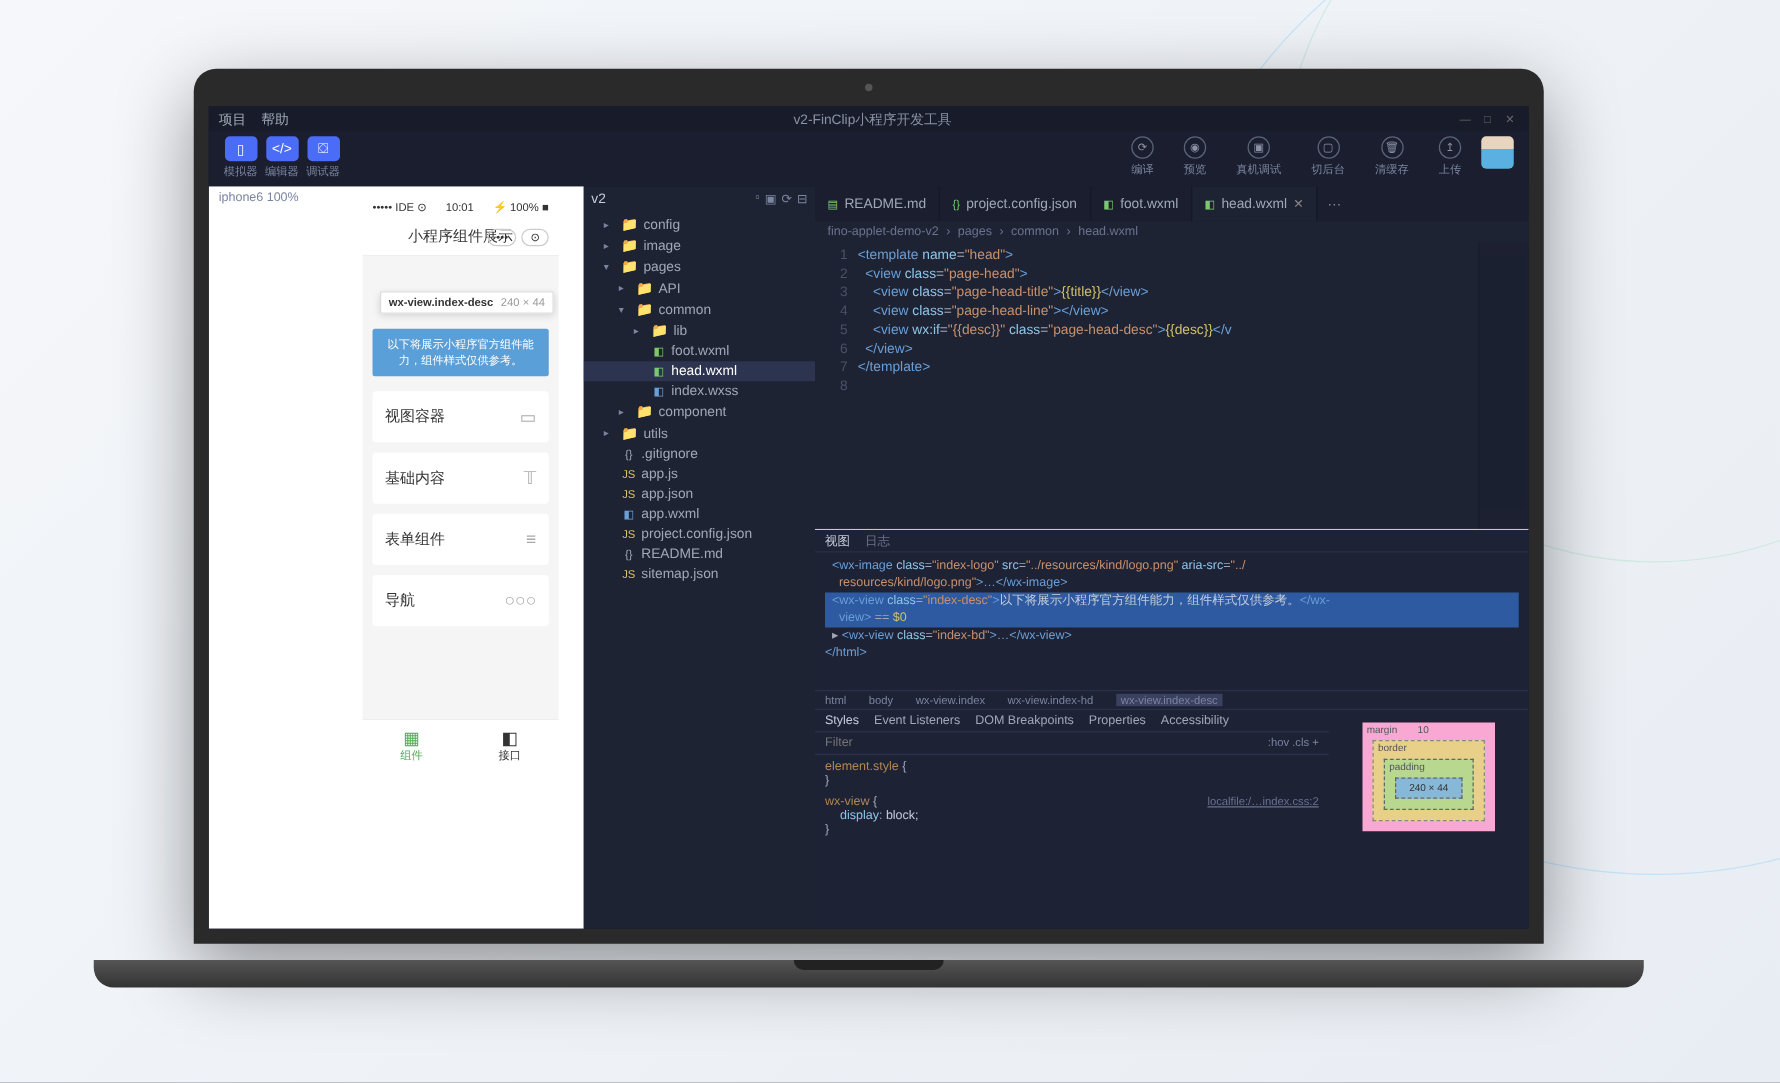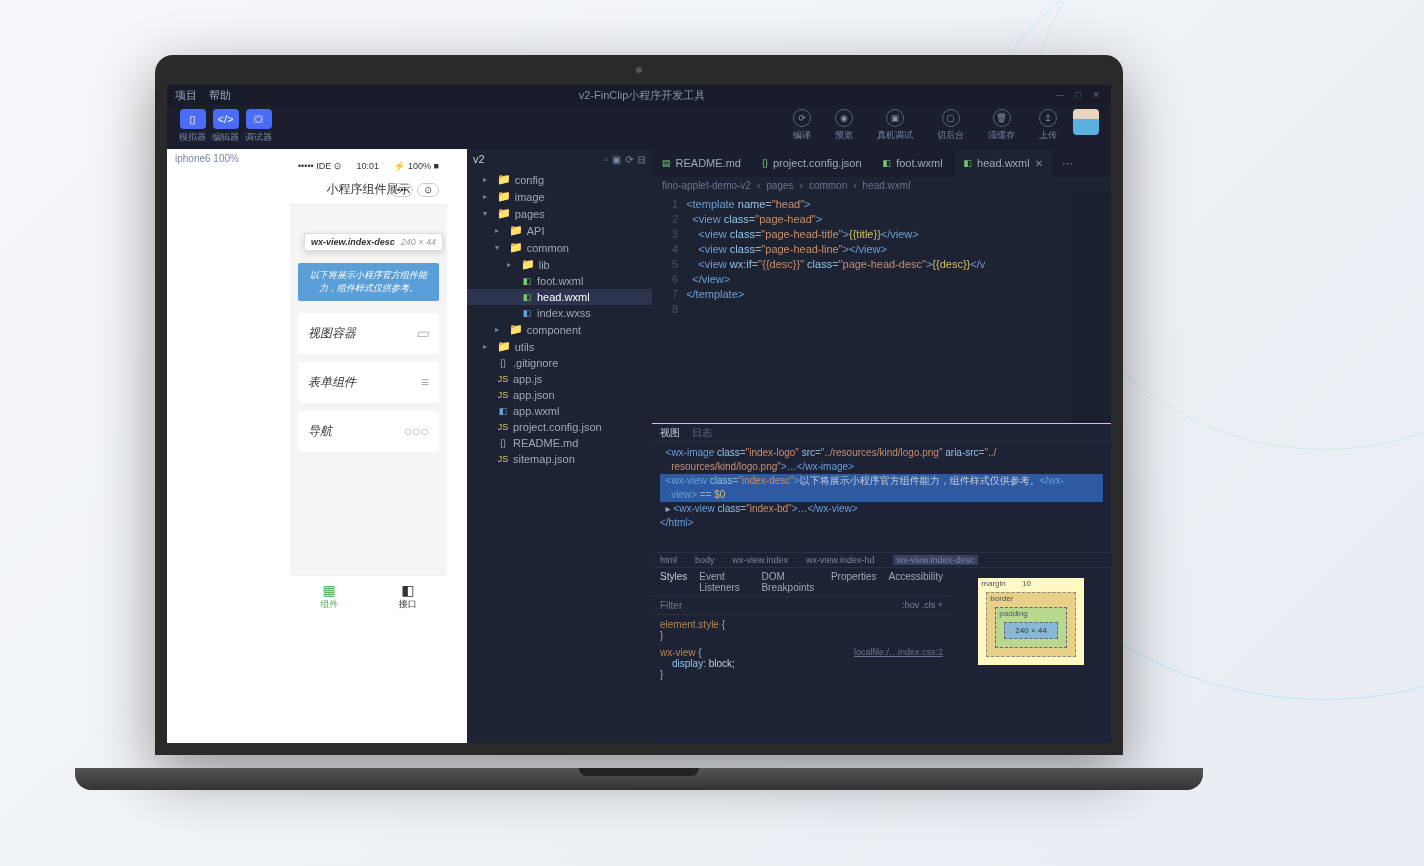--- a/index.html
+++ b/index.html
@@ -1,21 +1,21 @@
 <!DOCTYPE html>
 <html><head>
 <meta charset="utf-8">
 <style>
 * { margin: 0; padding: 0; box-sizing: border-box; font-family: -apple-system, "PingFang SC", "Microsoft YaHei", sans-serif; }
 body { background: linear-gradient(135deg, #f5f7fa 0%, #e8edf3 100%); width: 1424px; height: 866px; position: relative; overflow: hidden; }
 .bg-curve { position: absolute; border-radius: 50%; border: 2px solid; }
 .curve1 { width: 800px; height: 800px; border-color: rgba(100,200,255,0.3); right: -300px; top: -100px; border-width: 1px; }
 .curve2 { width: 600px; height: 600px; border-color: rgba(150,220,180,0.3); right: -200px; top: -150px; border-width: 1px; }
 
-.laptop { position: absolute; left: 155px; top: 55px; width: 968px; height: 720px; }
+.laptop { position: absolute; left: 155px; top: 55px; width: 1080px; height: 720px; }
 .screen-bezel { background: #2a2a2a; border-radius: 18px 18px 0 0; padding: 30px 12px 12px; height: 700px; position: relative; box-shadow: 0 20px 60px rgba(0,0,0,0.4); }
 .camera { position: absolute; top: 12px; left: 50%; transform: translateX(-50%); width: 6px; height: 6px; background: #555; border-radius: 50%; }
 .laptop-base { position: absolute; bottom: -15px; left: -80px; right: -80px; height: 22px; background: linear-gradient(#555,#333); border-radius: 0 0 16px 16px; }
 .notch { position: absolute; top: 0; left: 50%; transform: translateX(-50%); width: 120px; height: 8px; background: #222; border-radius: 0 0 10px 10px; }
 
 .app { background: #1a1e2e; height: 100%; width: 100%; display: flex; flex-direction: column; font-size: 11px; color: #a0a8b8; }
 .titlebar { height: 20px; display: flex; align-items: center; padding: 0 8px; background: #181c2a; }
 .menu-items { display: flex; gap: 12px; font-size: 11px; }
 .win-title { flex: 1; text-align: center; color: #8a92a5; font-size: 11px; }
 .win-controls { display: flex; gap: 4px; }
@@ -35,21 +35,21 @@
 .main { flex: 1; display: flex; overflow: hidden; }
 
 
 .sim-panel { width: 300px; background: #ffffff; display: flex; flex-direction: row; }
 .sim-header { padding: 4px 8px; font-size: 10px; color: #7a85a0; }
 .sim-phone { background: #fff; margin: 8px 20px; border-radius: 4px; flex: 1; max-height: 460px; display: flex; flex-direction: column; color: #333; overflow: hidden; padding-left: 23px; }
 .phone-status { display: flex; justify-content: space-between; padding: 4px 8px; font-size: 9px; }
 .phone-header { display: flex; align-items: center; justify-content: center; position: relative; padding: 6px; font-size: 12px; border-bottom: 1px solid #eee; }
 .phone-header-right { position: absolute; right: 8px; display: flex; gap: 4px; }
 .pill { border: 1px solid #ccc; border-radius: 10px; padding: 1px 6px; font-size: 9px; }
-.phone-body { flex: 1; background: #f5f5f5; padding: 8px; position: relative; font-style: italic; }
+.phone-body { flex: 1; background: #f5f5f5; padding: 8px; position: relative; }
 .tooltip { position: absolute; top: 28px; left: 14px; background: #fff; border: 1px solid #ddd; padding: 3px 6px; font-size: 9px; box-shadow: 0 2px 6px rgba(0,0,0,0.15); z-index: 10; }
 .tooltip-dim { color: #999; margin-left: 6px; }
 .preview-box { margin-top: 50px; background: #5a9fd8; color: #fff; padding: 6px; font-size: 9px; text-align: center; border-radius: 2px; }
 .list-items { margin-top: 12px; display: flex; flex-direction: column; gap: 8px; }
 .list-item { background: #fff; padding: 12px 10px; display: flex; justify-content: space-between; align-items: flex-start; font-size: 12px; border-radius: 3px; }
 .list-icon { color: #aaa; font-size: 14px; }
 .phone-tabbar { display: flex; border-top: 1px solid #eee; }
 .phone-tab { flex: 1; text-align: center; padding: 6px; font-size: 9px; }
 .phone-tab.active { color: #4caf50; }
 .phone-tab-icon { font-size: 14px; display: block; }
@@ -108,21 +108,21 @@
 .dt-filter-input { flex: 1; background: transparent; border: none; padding: 3px 8px; color: #888; font-size: 10px; outline: none; }
 .dt-filter-right { padding: 3px 8px; color: #7a85a0; font-size: 9px; display: flex; gap: 6px; }
 .dt-rules { padding: 4px 8px; font-family: Consolas, Monaco, monospace; font-size: 10px; flex: 1; overflow: hidden; }
 .rule { margin-bottom: 6px; }
 .rule-sel { color: #b08850; }
 .rule-body { padding-left: 12px; }
 .prop-name { color: #8fc5e8; }
 .prop-val { color: #c5ccdb; }
 .rule-src { float: right; color: #6a7290; text-decoration: underline; font-size: 9px; }
 .box-model { width: 160px; padding: 10px; display: flex; align-items: flex-start; justify-content: center; }
-.box-margin { background: #fef9c3; padding: 14px 8px 8px; font-size: 8px; color: #555; position: relative; }
+.box-margin { background: #f9a8d4; padding: 14px 8px 8px; font-size: 8px; color: #555; position: relative; }
 .box-margin::before { content: 'margin'; position: absolute; top: 1px; left: 3px; }
 .box-border { background: #e8d088; padding: 14px 8px 8px; border: 1px dashed #888; position: relative; }
 .box-border::before { content: 'border'; position: absolute; top: 1px; left: 3px; }
 .box-padding { background: #b8d890; padding: 14px 8px 8px; border: 1px dashed #666; position: relative; }
 .box-padding::before { content: 'padding'; position: absolute; top: 1px; left: 3px; }
 .box-content { background: #88b8d8; padding: 3px 10px; border: 1px dashed #666; color: #333; }
 .box-num { position: absolute; font-size: 8px; }
 </style>
 </head>
 <body>
@@ -210,20 +210,24 @@
             </div>
             <div class="phone-body">
               <div class="tooltip">
                 <b>wx-view.index-desc</b><span class="tooltip-dim">240 × 44</span>
               </div>
               <div class="preview-box">以下将展示小程序官方组件能力，组件样式仅供参考。</div>
               <div class="list-items" id="sim-list">
                   <div class="list-item">
                     <span>视图容器</span>
                     <span class="list-icon">▭</span>
+                  </div>
+                  <div class="list-item">
+                    <span>基础内容</span>
+                    <span class="list-icon">𝕋</span>
                   </div>
                   <div class="list-item">
                     <span>表单组件</span>
                     <span class="list-icon">≡</span>
                   </div>
                   <div class="list-item">
                     <span>导航</span>
                     <span class="list-icon">○○○</span>
                   </div>
                 </div>

